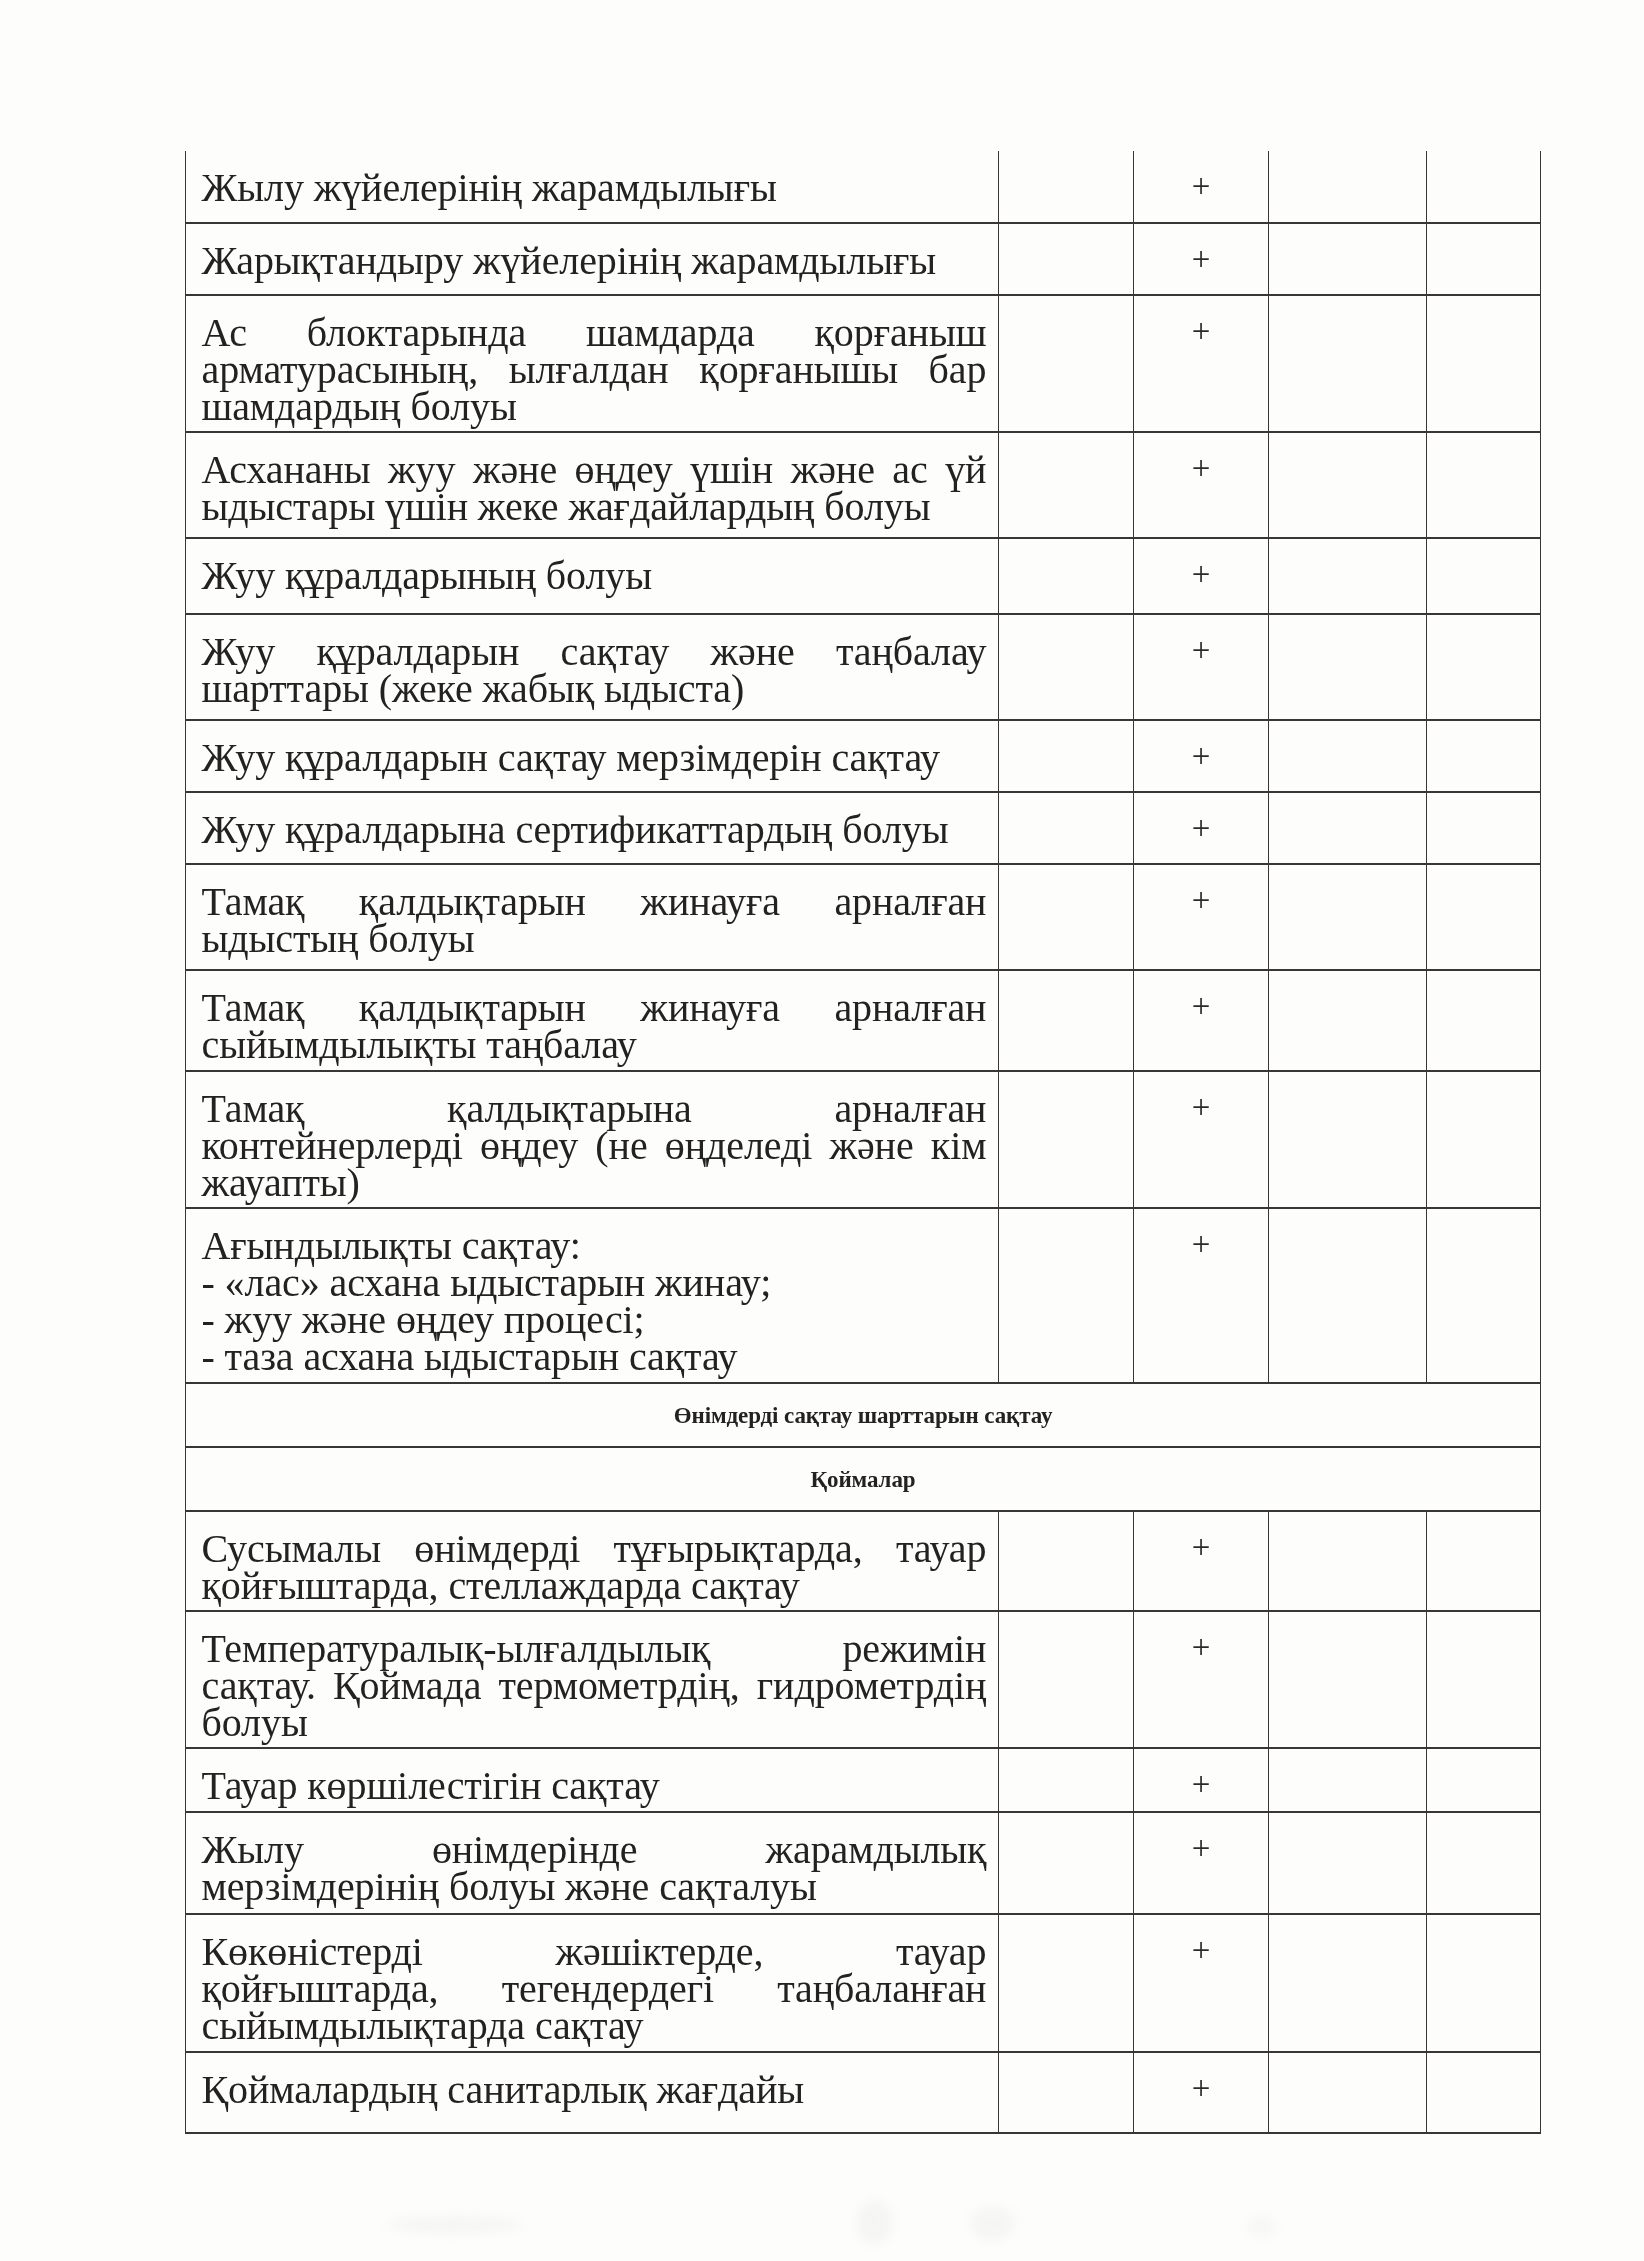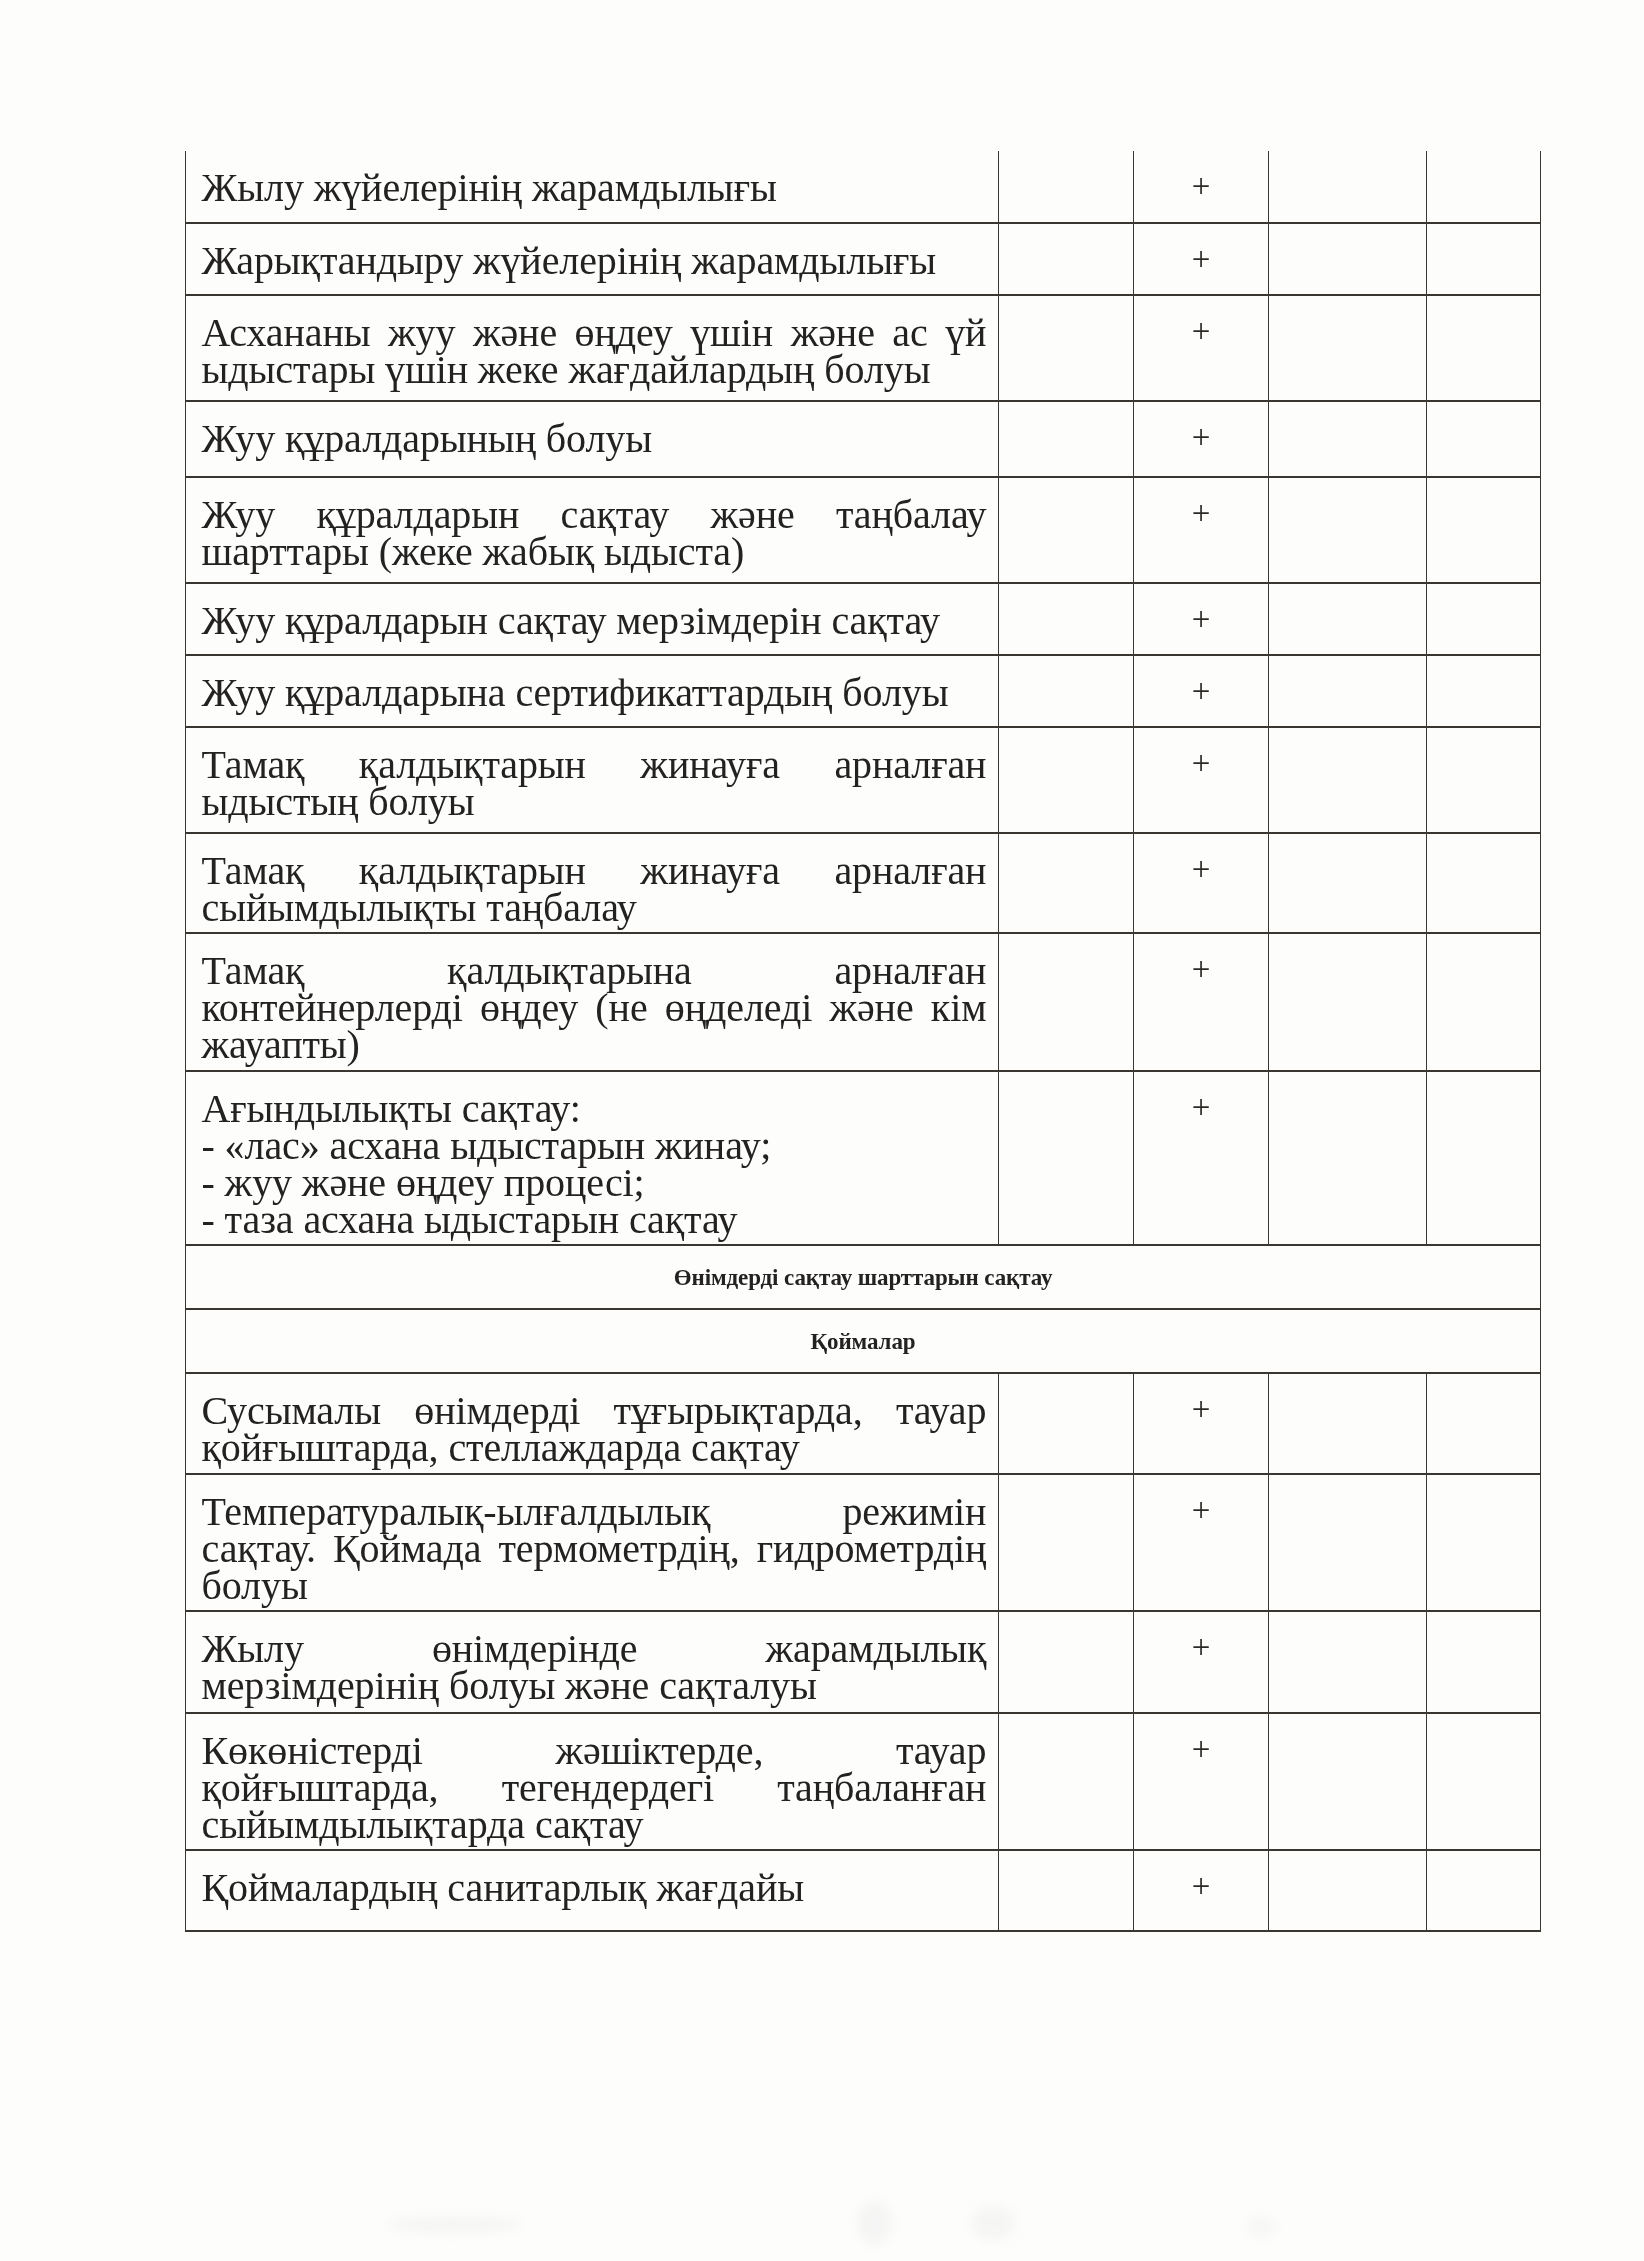--- a/index.html
+++ b/index.html
@@ -102,20 +102,29 @@
         </tr>
         <tr style="height: 72px;">
           <td class="text-cell">
             <div class="criterion-text">Жарықтандыру жүйелерінің жарамдылығы</div>
           </td>
           <td class="empty-cell"></td>
           <td class="mark-cell"><span>+</span></td>
           <td class="empty-cell"></td>
           <td class="empty-cell"></td>
         </tr>
+        <tr style="height: 129px;">
+          <td class="text-cell">
+            <div class="criterion-text">Ас блоктарында шамдарда қорғаныш арматурасының, ылғалдан қорғанышы бар шамдардың болуы</div>
+          </td>
+          <td class="empty-cell"></td>
+          <td class="mark-cell"><span>+</span></td>
+          <td class="empty-cell"></td>
+          <td class="empty-cell"></td>
+        </tr>
         <tr style="height: 106px;">
           <td class="text-cell">
             <div class="criterion-text">Асхананы жуу және өңдеу үшін және ас үй ыдыстары үшін жеке жағдайлардың болуы</div>
           </td>
           <td class="empty-cell"></td>
           <td class="mark-cell"><span>+</span></td>
           <td class="empty-cell"></td>
           <td class="empty-cell"></td>
         </tr>
         <tr style="height: 76px;">
@@ -210,20 +219,29 @@
         </tr>
         <tr style="height: 110px;">
           <td class="text-cell">
             <div class="criterion-text">Температуралық-ылғалдылық режимін сақтау. Қоймада термометрдің, гидрометрдің болуы</div>
           </td>
           <td class="empty-cell"></td>
           <td class="mark-cell"><span>+</span></td>
           <td class="empty-cell"></td>
           <td class="empty-cell"></td>
         </tr>
+        <tr style="height: 64px;">
+          <td class="text-cell">
+            <div class="criterion-text">Тауар көршілестігін сақтау</div>
+          </td>
+          <td class="empty-cell"></td>
+          <td class="mark-cell"><span>+</span></td>
+          <td class="empty-cell"></td>
+          <td class="empty-cell"></td>
+        </tr>
         <tr style="height: 102px;">
           <td class="text-cell">
             <div class="criterion-text">Жылу өнімдерінде жарамдылық мерзімдерінің болуы және сақталуы</div>
           </td>
           <td class="empty-cell"></td>
           <td class="mark-cell"><span>+</span></td>
           <td class="empty-cell"></td>
           <td class="empty-cell"></td>
         </tr>
         <tr style="height: 106px;">

